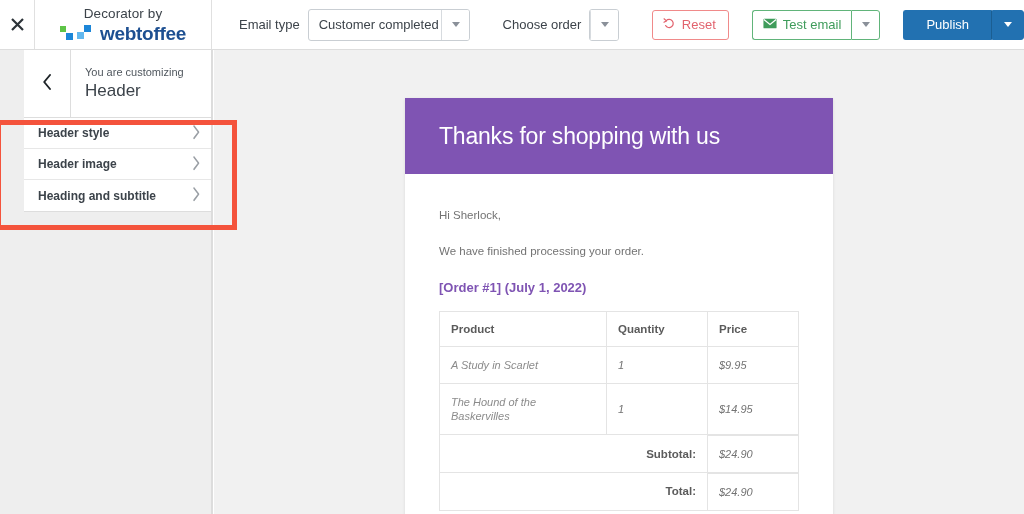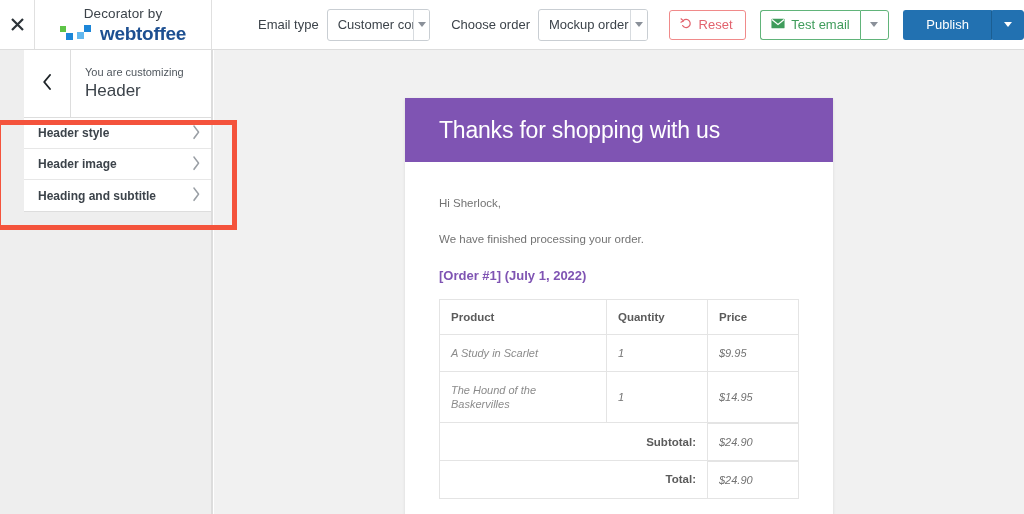--- a/index.html
+++ b/index.html
@@ -76,21 +76,21 @@
     letter-spacing: -0.3px;
     line-height: 19px;
   }
 
   .ctrls {
     position: absolute;
     left: 213px; top: 0;
     right: 0; height: 49px;
     display: flex;
     align-items: center;
-    padding-left: 45px;
+    padding-left: 26px;
     box-sizing: border-box;
   }
   .ctrl-label {
     font-size: 13px;
     color: #3c434a;
     margin-right: 8px;
     white-space: nowrap;
   }
   .select-group {
     display: flex;
@@ -291,21 +291,21 @@
   }
   .email-card {
     position: absolute;
     left: 191px; top: 48px;
     width: 428px;
     min-height: 420px;
     background: #ffffff;
     box-shadow: 0 1px 3px rgba(0,0,0,0.10);
   }
   .email-header {
-    height: 64px;
+    height: 76px;
     background: #7f54b3;
     display: flex;
     align-items: center;
     padding: 0 34px;
     box-sizing: border-box;
   }
   .email-heading {
     color: #ffffff;
     font-size: 23px;
     font-weight: normal;
@@ -397,21 +397,20 @@
       <div class="select-value">Customer completed or...</div>
       <div class="select-arrow">
         <span class="caret"></span>
       </div>
     </div>
 
     <div class="spacer-34"></div>
 
     <span class="ctrl-label">Choose order</span>
     <div class="select-group sel-order">
-      <div class="select-value">Mockup order</div>
       <div class="select-arrow">
         <span class="caret"></span>
       </div>
     </div>
 
     <div class="spacer-34"></div>
 
     <div class="btn btn-reset">
       <span>
         <svg width="13" height="13" viewBox="0 0 16 16">

